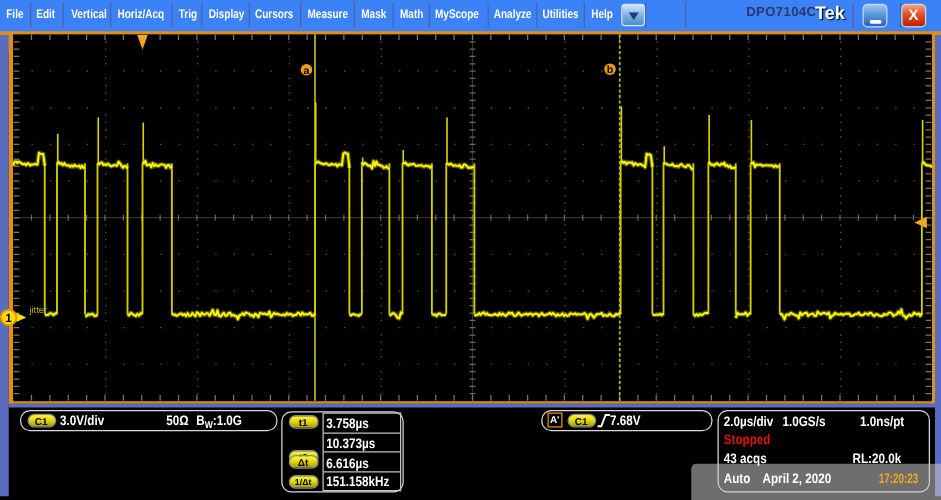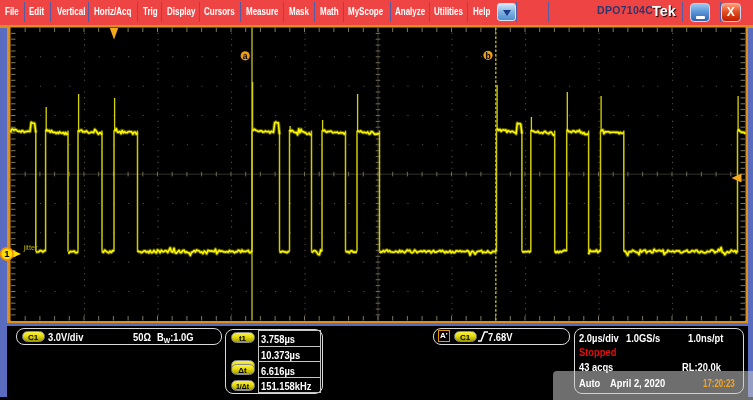--- a/index.html
+++ b/index.html
@@ -1,18 +1,18 @@
 <!DOCTYPE html>
 <html><head><meta charset="utf-8"><style>
 *{margin:0;padding:0;box-sizing:border-box;}
 html,body{width:753px;height:400px;background:#000;overflow:hidden;
  font-family:"Liberation Sans",sans-serif;}
 #page{position:relative;width:753px;height:400px;background:#000;}
 
-#menubar{position:absolute;left:0;top:0;width:753px;height:42px;background:#ef4444;}
+#menubar{position:absolute;left:0;top:0;width:753px;height:42px;background:#3b82f6;}
 .mi{position:absolute;top:5.5px;font-size:10px;font-weight:bold;color:#fff;white-space:nowrap;transform:scaleX(.80);transform-origin:0 0;}
 .sep{position:absolute;top:2px;height:20px;width:1px;background:#525da6;}
 #dpo{position:absolute;left:597px;top:4px;font-size:10.5px;font-weight:bold;color:#2b366f;letter-spacing:.3px;}
 #tek{position:absolute;left:652px;top:3px;font-size:14.5px;font-weight:bold;color:#fff;text-shadow:1px 1px 1px #000;}
 .wbtn{position:absolute;top:2.5px;width:19.5px;height:19px;border-radius:4px;border:1px solid #c8d8f5;}
 #minb{left:690px;background:linear-gradient(180deg,#9cc8ef 0%,#5c97d8 45%,#2e62b4 100%);}
 #minb::after{content:"";position:absolute;left:4.5px;top:12px;width:9px;height:3px;background:#fff;border-radius:1px;}
 #closeb{left:721px;background:linear-gradient(180deg,#ff9e7d 0%,#e25022 45%,#c21d00 100%);}
 #closeb::after{content:"X";position:absolute;left:0;top:1px;width:100%;text-align:center;color:#fff;font-size:12px;font-weight:bold;}
 #ddbtn{position:absolute;left:497px;top:2.5px;width:18.5px;height:18.5px;border-radius:3px;border:1px solid #d5e6f8;

